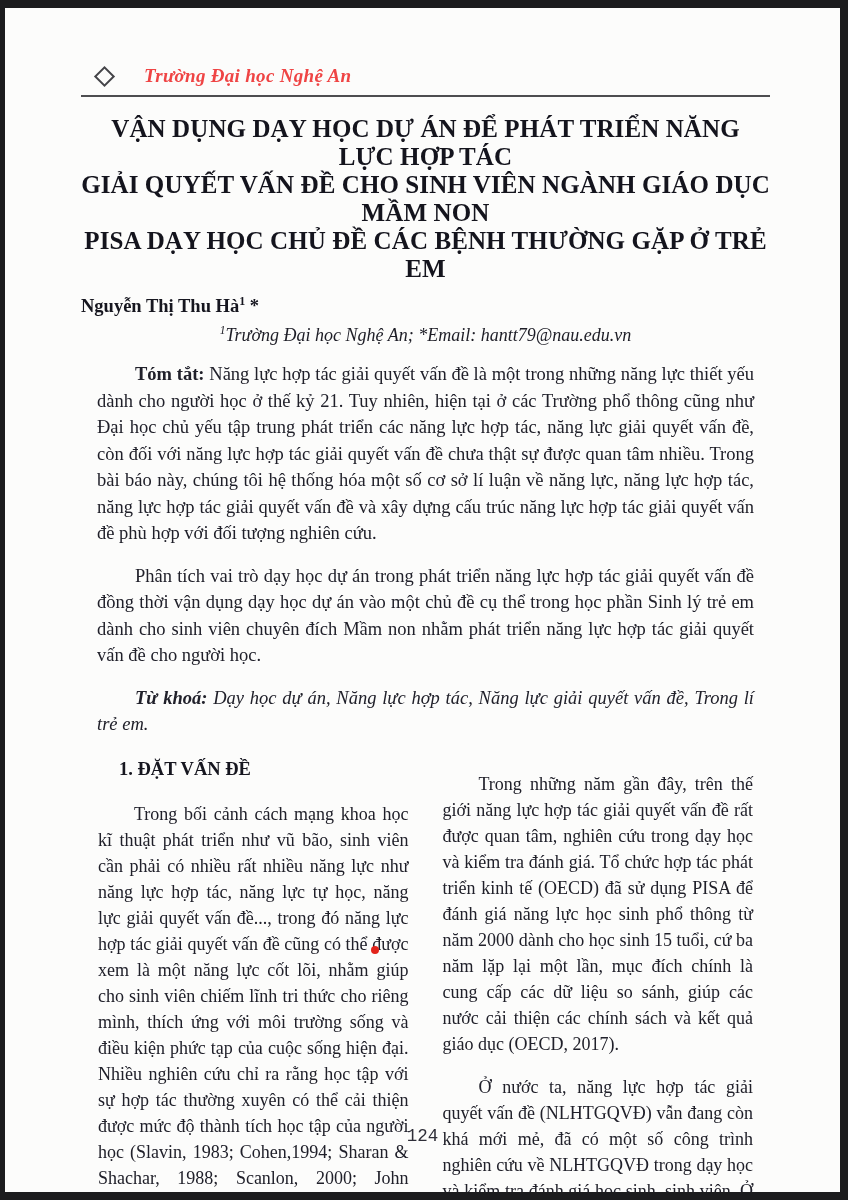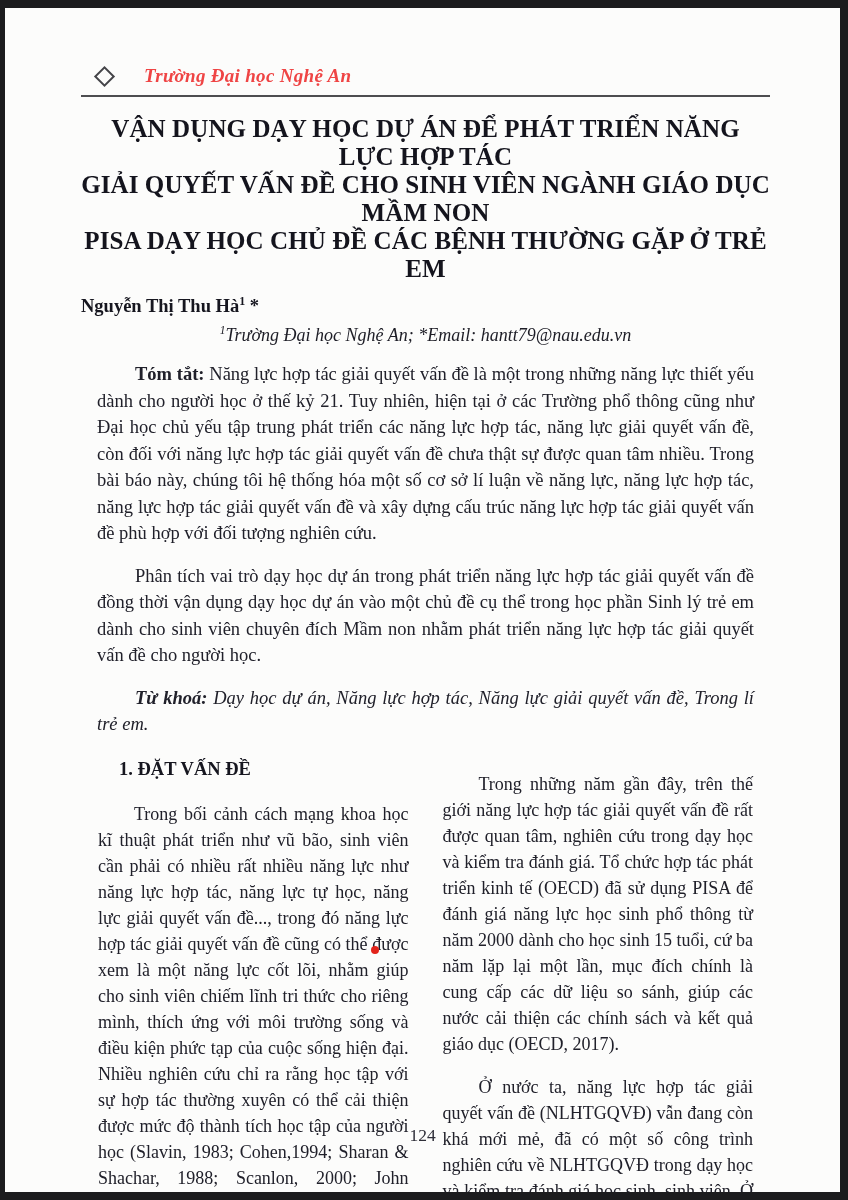--- a/index.html
+++ b/index.html
@@ -68,21 +68,21 @@
   .column { flex: 1; min-width: 0; }
   .section-heading {
     font-size: 18.5px; font-weight: bold; line-height: 30px;
     margin: 0; text-indent: 38px; text-align: left; color: #16161f;
   }
   .column p { margin: 17px; text-indent: 36px; }
 
   
   .page-number {
     position: absolute; left: 0; right: 0; bottom: 46px;
-    text-align: center; font-size: 17.5px; color: #2e2e38;
+    text-align: center; font-size: 17.5px; color: #2e2e38; font-family: Liberation Mono, monospace;
   }
 
   
   .red-dot {
     position: absolute; left: 366px; top: 938px;
     width: 8px; height: 8px; border-radius: 50%;
     background: #e2231a;
   }
 </style>
 </head>

